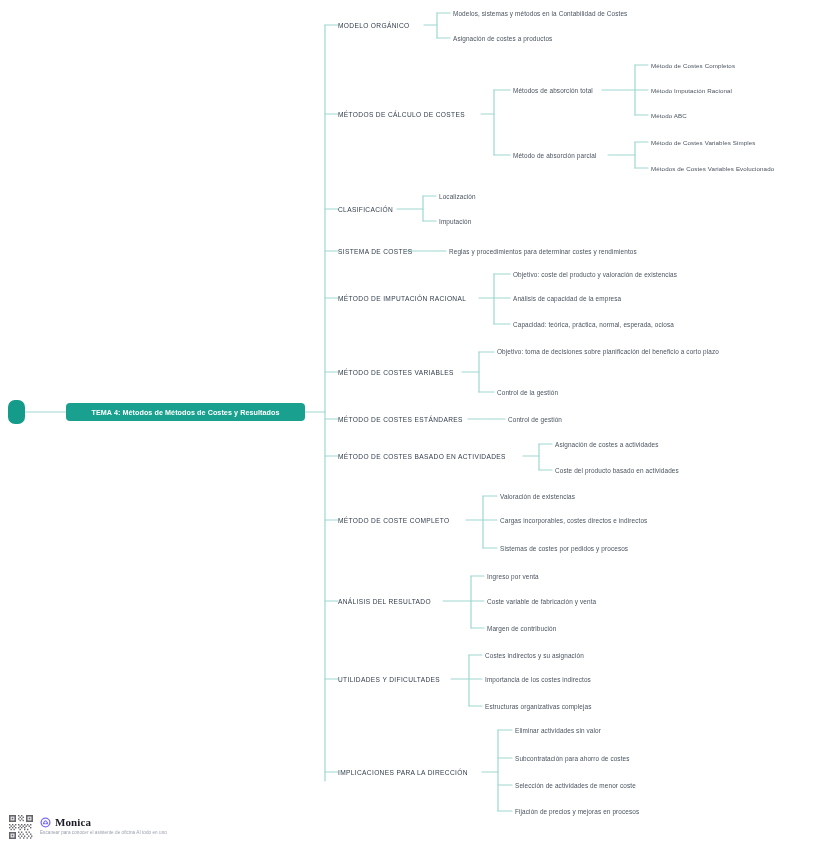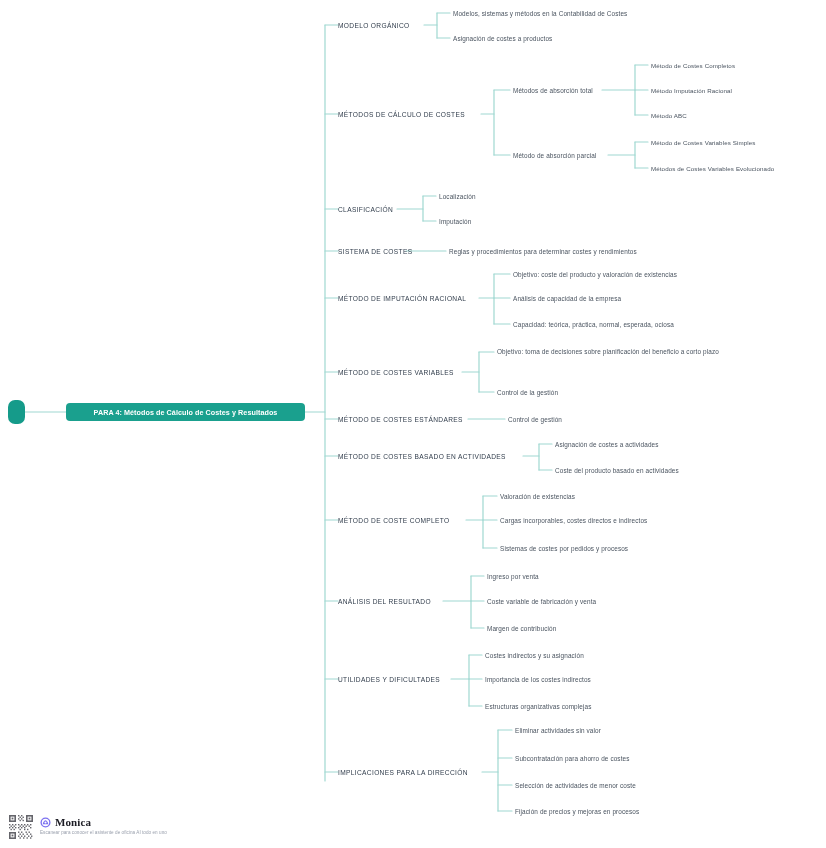--- a/index.html
+++ b/index.html
@@ -226,21 +226,21 @@
       <path d="M498 730 H512"></path>
       <path d="M498 758 H512"></path>
       <path d="M498 785 H512"></path>
       <path d="M498 811 H512"></path>
     </g>
   </svg>
 
   <div id="root-node"></div>
 
   <div id="title-node">
-    <span class="title-text">PARA 4: Métodos de Cálculo de Costes y Resultados</span>
+    <span class="title-text">TEMA 4: Métodos de Métodos de Costes y Resultados</span>
   </div>
 
   <div class="node l1" style="left:338px; top:25px;">MODELO ORGÁNICO</div>
   <div class="node l1" style="left:338px; top:114px;">MÉTODOS DE CÁLCULO DE COSTES</div>
   <div class="node l1" style="left:338px; top:209px;">CLASIFICACIÓN</div>
   <div class="node l1" style="left:338px; top:251px;">SISTEMA DE COSTES</div>
   <div class="node l1" style="left:338px; top:298px;">MÉTODO DE IMPUTACIÓN RACIONAL</div>
   <div class="node l1" style="left:338px; top:372px;">MÉTODO DE COSTES VARIABLES</div>
   <div class="node l1" style="left:338px; top:419px;">MÉTODO DE COSTES ESTÁNDARES</div>
   <div class="node l1" style="left:338px; top:456px;">MÉTODO DE COSTES BASADO EN ACTIVIDADES</div>

